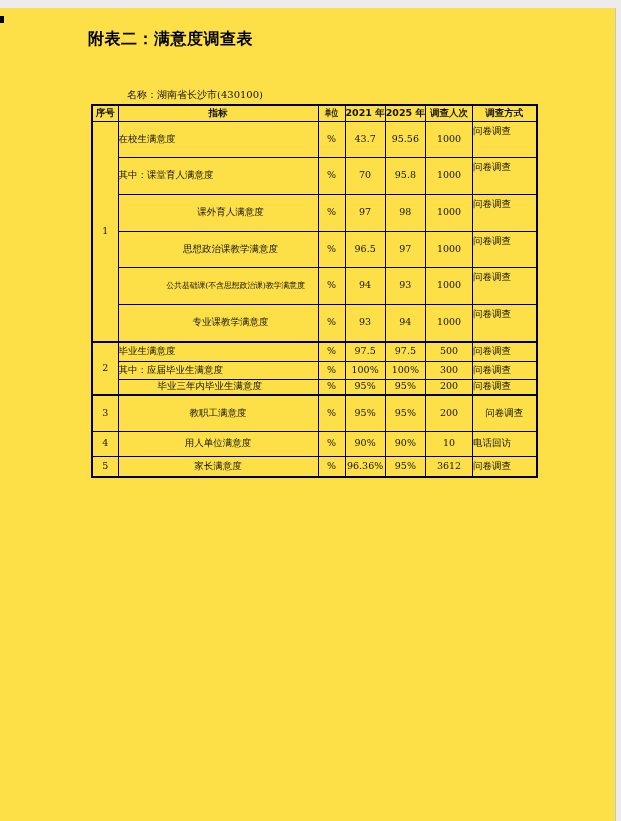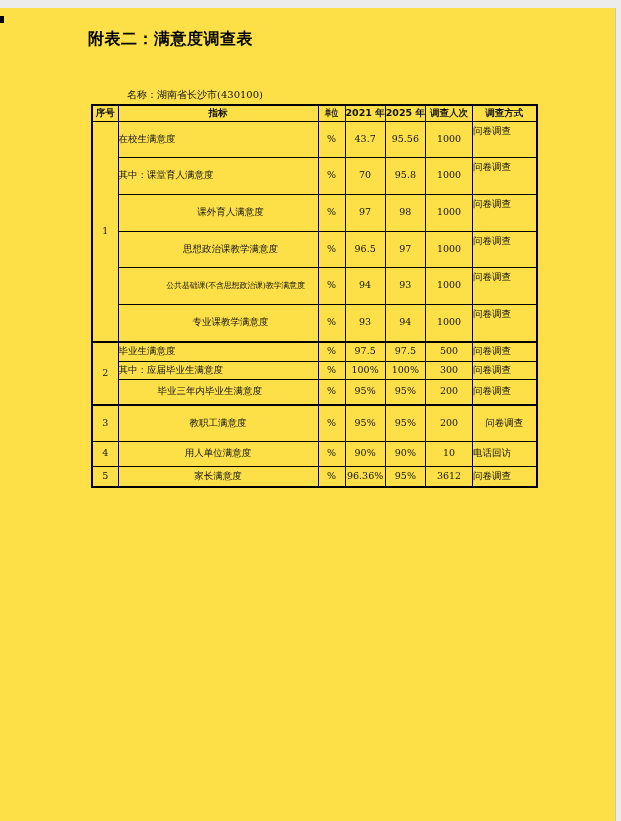--- a/index.html
+++ b/index.html
@@ -162,21 +162,21 @@
             <td class="method">问卷调查</td>
           </tr>
           <tr style="height: 18px;">
             <td class="ind">其中：应届毕业生满意度</td>
             <td class="num">%</td>
             <td class="num">100%</td>
             <td class="num">100%</td>
             <td class="num">300</td>
             <td class="method">问卷调查</td>
           </tr>
-          <tr style="height: 26px;">
+          <tr style="height: 16px;">
             <td class="ind i2">毕业三年内毕业生满意度</td>
             <td class="num">%</td>
             <td class="num">95%</td>
             <td class="num">95%</td>
             <td class="num">200</td>
             <td class="method">问卷调查</td>
           </tr>
           <tr class="group-top" style="height: 36px;">
             <td class="seq" rowspan="1">3</td>
             <td class="ind center">教职工满意度</td>

